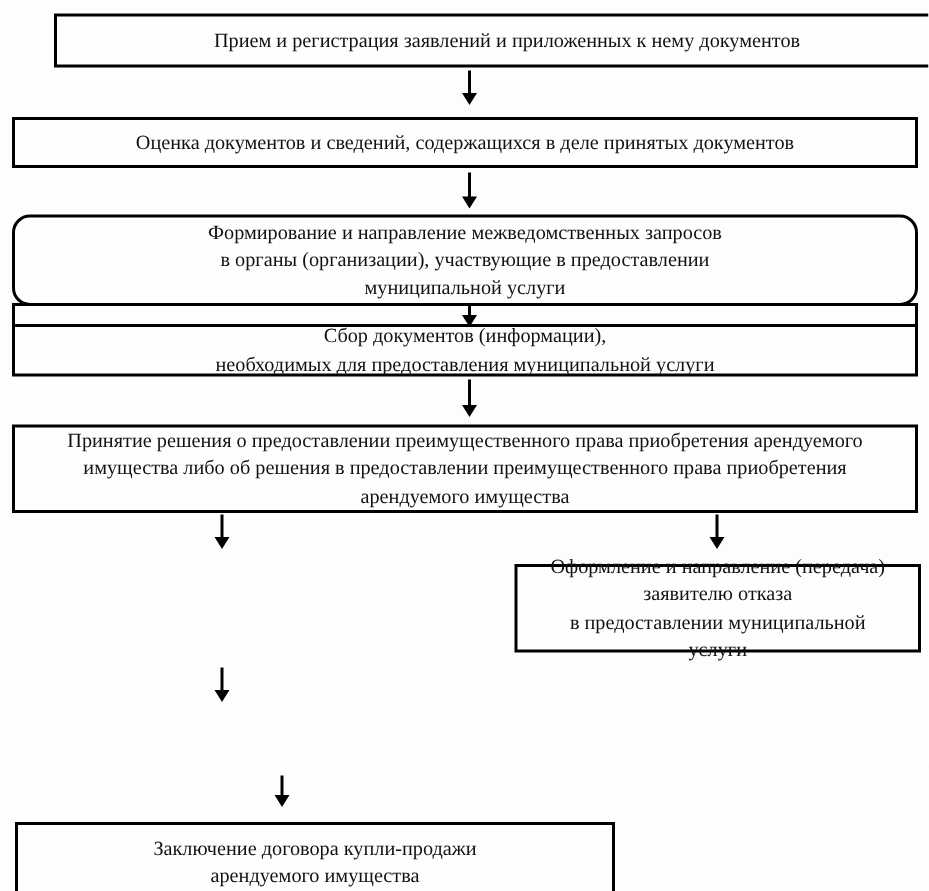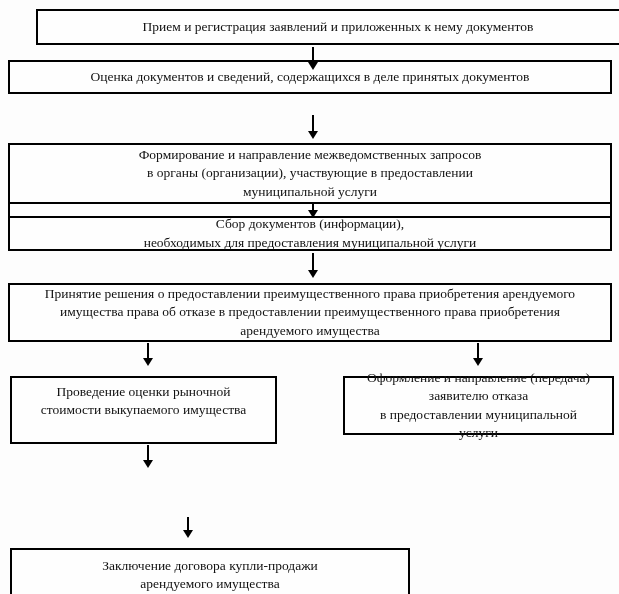--- a/index.html
+++ b/index.html
@@ -68,47 +68,45 @@
 </style>
 </head>
 <body>
 
 <div id="canvas">
 
   <div class="fbox" style="left:8px; top:9px; width:604px; height:36px;margin-left:28px;">Прием и регистрация заявлений и приложенных к нему документов</div>
 
   <div class="arrow" style="left:307px; top:47px; height:23px;"></div>
 
-  <div class="fbox" style="left:8px; top:60px; width:604px; height:34px;">Оценка документов и сведений, содержащихся в деле принятых документов</div>
+  <div class="fbox" style="left:8px; top:78px; width:604px; height:34px;">Оценка документов и сведений, содержащихся в деле принятых документов</div>
 
   <div class="arrow" style="left:307px; top:115px; height:24px;"></div>
 
-  <div class="fbox" style="left:8px; top:143px; width:604px; height:61px;">Формирование и направление межведомственных запросов
+  <div class="fbox" style="left:8px; top:143px; width:604px; height:61px;border-radius:12px;">Формирование и направление межведомственных запросов
 в органы (организации), участвующие в предоставлении
 муниципальной услуги</div>
 
   <div class="strip" style="left:8px; top:202px; width:604px; height:16px;"></div>
 
   <div class="arrow" style="left:307px; top:202px; height:16px;"></div>
 
   <div class="fbox" style="left:8px; top:216px; width:604px; height:35px;">Сбор документов (информации),
 необходимых для предоставления муниципальной услуги</div>
 
   <div class="arrow" style="left:307px; top:253px; height:25px;"></div>
 
   <div class="fbox" style="left:8px; top:283px; width:604px; height:59px;">Принятие решения о предоставлении преимущественного права приобретения арендуемого
-имущества права об отказе в предоставлении преимущественного права приобретения
+имущества либо об решения в предоставлении преимущественного права приобретения
 арендуемого имущества</div>
 
   <div class="arrow" style="left:142px; top:343px; height:23px;"></div>
 
   <div class="arrow" style="left:472px; top:343px; height:23px;"></div>
 
-  <div class="fbox align-top" style="left:10px; top:376px; width:267px; height:68px;">Проведение оценки рыночной
-стоимости выкупаемого имущества</div>
 
   <div class="fbox" style="left:343px; top:376px; width:271px; height:59px;">Оформление и направление (передача)
 заявителю отказа
 в предоставлении муниципальной
 услуги</div>
 
   <div class="arrow" style="left:142px; top:445px; height:23px;"></div>
 
 
   <div class="arrow" style="left:182px; top:517px; height:21px;"></div>

